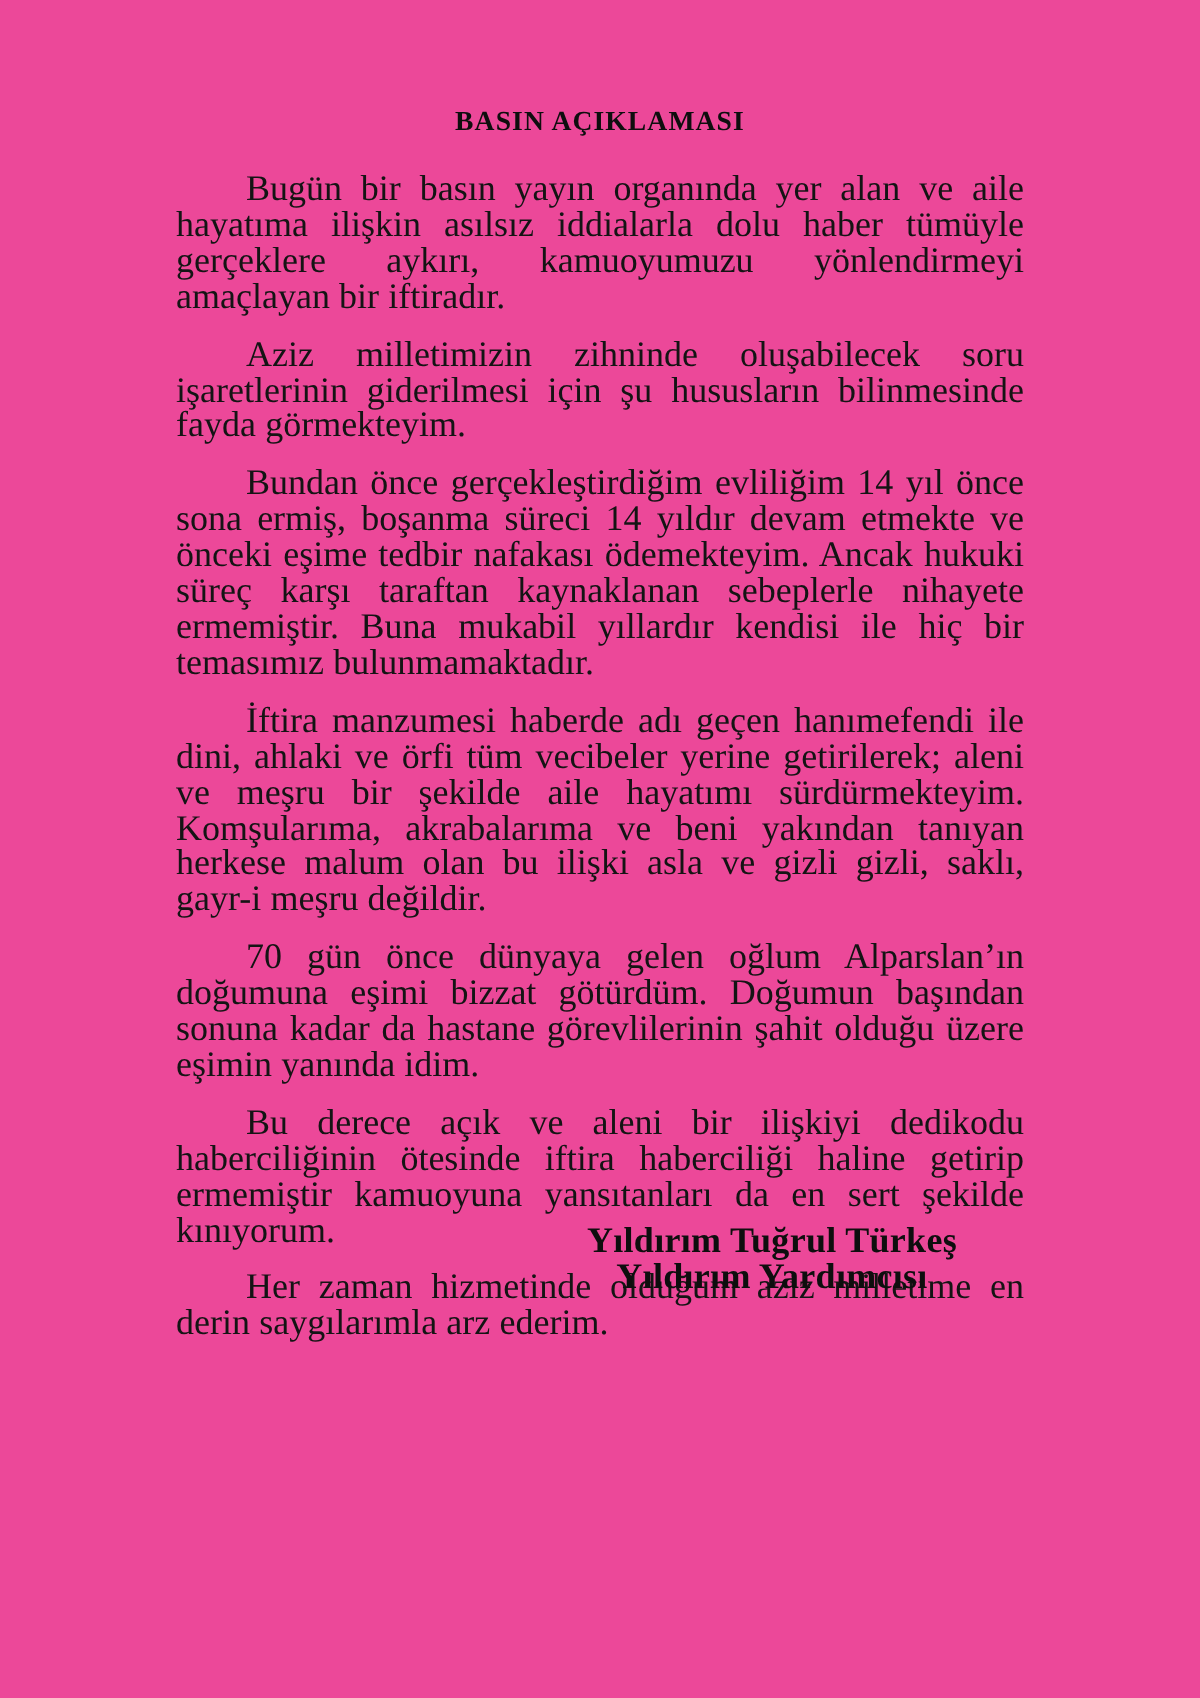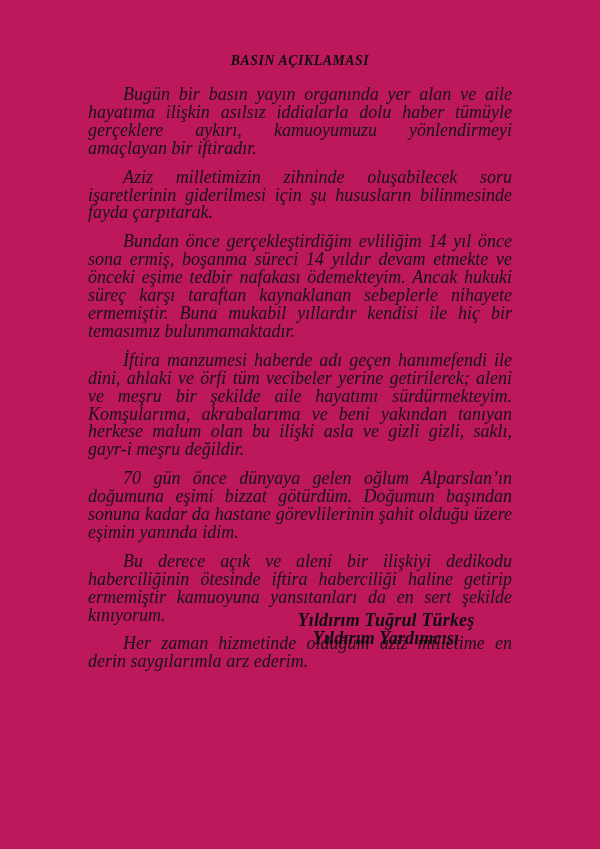--- a/index.html
+++ b/index.html
@@ -13,22 +13,21 @@
     font-family: "Liberation Serif", "DejaVu Serif", serif;
     color: #141414;
     -webkit-font-smoothing: antialiased;
     overflow: hidden;
   }
 
   #page {
     position: relative;
     width: 600px;
     height: 849px;
-    background: #be185d;
-    font-style: italic;
+    background: #ec4899;
   }
 
   #doc-title {
     position: absolute;
     left: 88px;
     top: 52px;
     width: 424px;
     text-align: center;
     font-size: 13.8px;
     font-weight: bold;
@@ -77,21 +76,21 @@
 </style>
 </head>
 <body>
 
 <div id="page">
 
   <div id="doc-title">BASIN AÇIKLAMASI</div>
 
   <div id="body-text">
     <p class="para">Bugün bir basın yayın organında yer alan ve aile hayatıma ilişkin asılsız iddialarla dolu haber tümüyle gerçeklere aykırı, kamuoyumuzu yönlendirmeyi amaçlayan bir iftiradır.</p>
-    <p class="para">Aziz milletimizin zihninde oluşabilecek soru işaretlerinin giderilmesi için şu hususların bilinmesinde fayda çarpıtarak.</p>
+    <p class="para">Aziz milletimizin zihninde oluşabilecek soru işaretlerinin giderilmesi için şu hususların bilinmesinde fayda görmekteyim.</p>
     <p class="para">Bundan önce gerçekleştirdiğim evliliğim 14 yıl önce sona ermiş, boşanma süreci 14 yıldır devam etmekte ve önceki eşime tedbir nafakası ödemekteyim. Ancak hukuki süreç karşı taraftan kaynaklanan sebeplerle nihayete ermemiştir. Buna mukabil yıllardır kendisi ile hiç bir temasımız bulunmamaktadır.</p>
     <p class="para">İftira manzumesi haberde adı geçen hanımefendi ile dini, ahlaki ve örfi tüm vecibeler yerine getirilerek; aleni ve meşru bir şekilde aile hayatımı sürdürmekteyim. Komşularıma, akrabalarıma ve beni yakından tanıyan herkese malum olan bu ilişki asla ve gizli gizli, saklı, gayr-i meşru değildir.</p>
     <p class="para">70 gün önce dünyaya gelen oğlum Alparslan’ın doğumuna eşimi bizzat götürdüm. Doğumun başından sonuna kadar da hastane görevlilerinin şahit olduğu üzere eşimin yanında idim.</p>
     <p class="para">Bu derece açık ve aleni bir ilişkiyi dedikodu haberciliğinin ötesinde iftira haberciliği haline getirip ermemiştir kamuoyuna yansıtanları da en sert şekilde kınıyorum.</p>
     <p class="para">Her zaman hizmetinde olduğum aziz milletime en derin saygılarımla arz ederim.</p>
   </div>
 
   <div id="signature">
     <div class="sig-line">Yıldırım Tuğrul Türkeş</div>
     <div class="sig-line">Yıldırım Yardımcısı</div>

